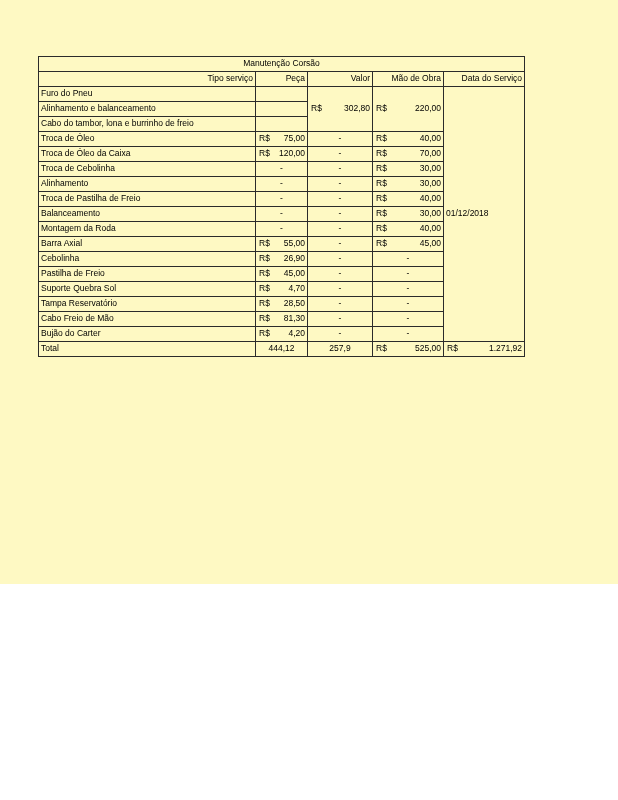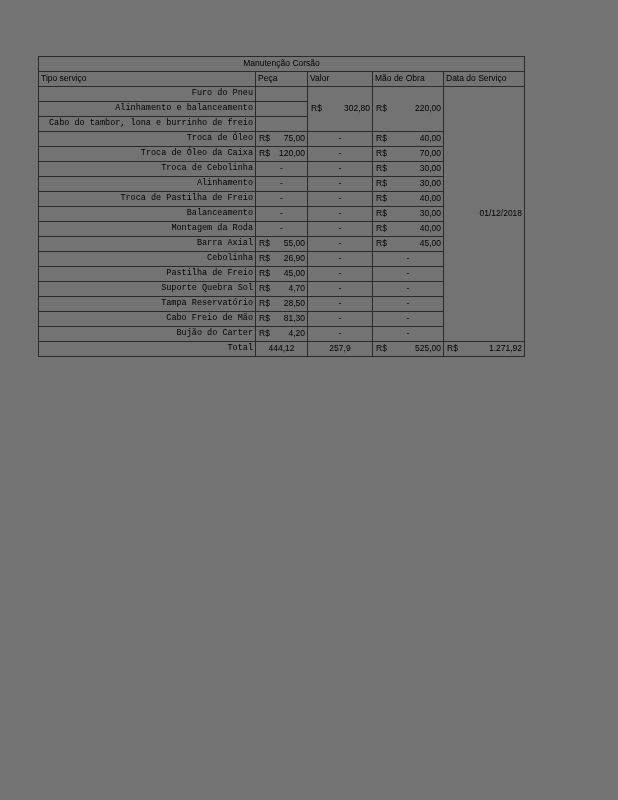--- a/index.html
+++ b/index.html
@@ -11,22 +11,22 @@
     width: 618px;
     height: 800px;
     font-family: "Liberation Sans", sans-serif;
     color: #000000;
     overflow: hidden;
   }
 
   .page {
     position: relative;
     width: 618px;
-    height: 800px;
-    background: #737373;
+    height: 584px;
+    background: #fef9c3;
   }
 
   .sheet {
     position: absolute;
     left: 38px;
     top: 56px;
     width: 486px;
     border-collapse: collapse;
     table-layout: fixed;
     font-size: 8.5px;
@@ -49,43 +49,43 @@
   col.c-mao     { width: 71px; }
   col.c-data    { width: 81px; }
 
   .title-cell {
     height: 30px;
     text-align: center;
     vertical-align: bottom;
     padding-bottom: 1px;
   }
 
-  .hdr { text-align: left; }
-
-  .svc { text-align: right; font-family: Liberation Mono, monospace; }
+  .hdr { text-align: right; }
+
+  .svc { text-align: left; }
 
   .money {
     position: relative;
     text-align: right;
     padding-right: 3px;
   }
   .money .cur {
     position: absolute;
     left: 3px;
     top: 50%;
     transform: translateY(-50%);
     text-align: left;
   }
 
   .dash { text-align: center; }
 
   .plain-right { text-align: center; padding-right: 3px; }
 
   .date-cell {
-    text-align: right;
+    text-align: left;
     vertical-align: middle;
   }
 
   .empty { }
 </style>
 </head>
 <body>
 
 <div class="page">
 

